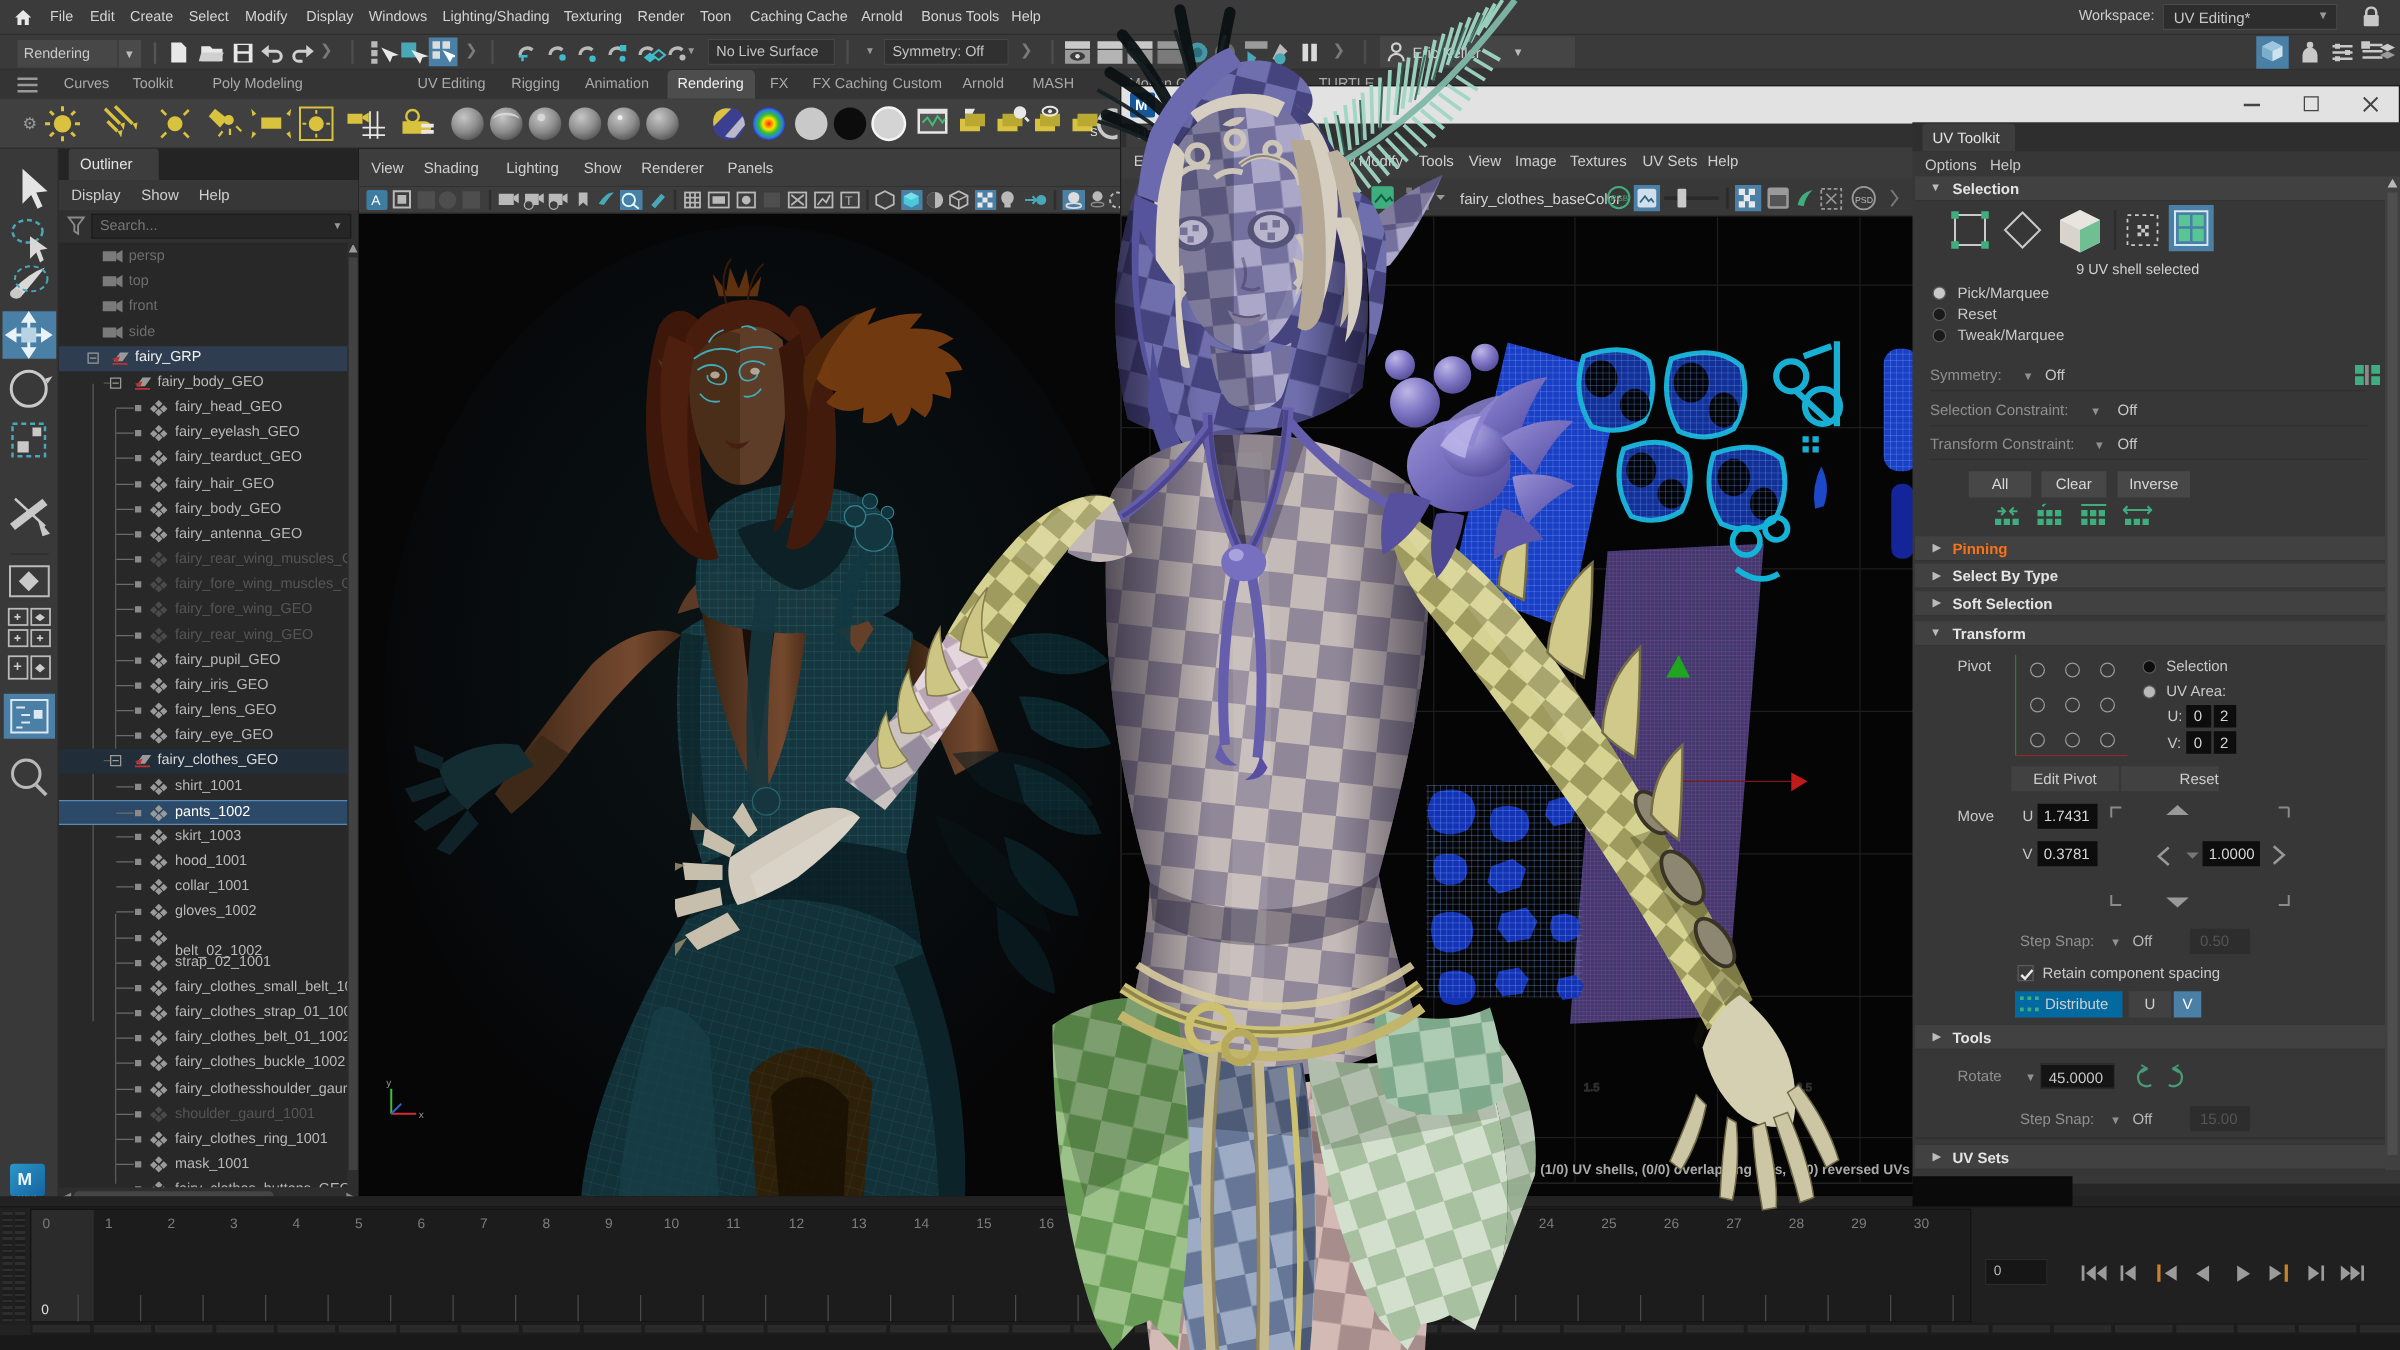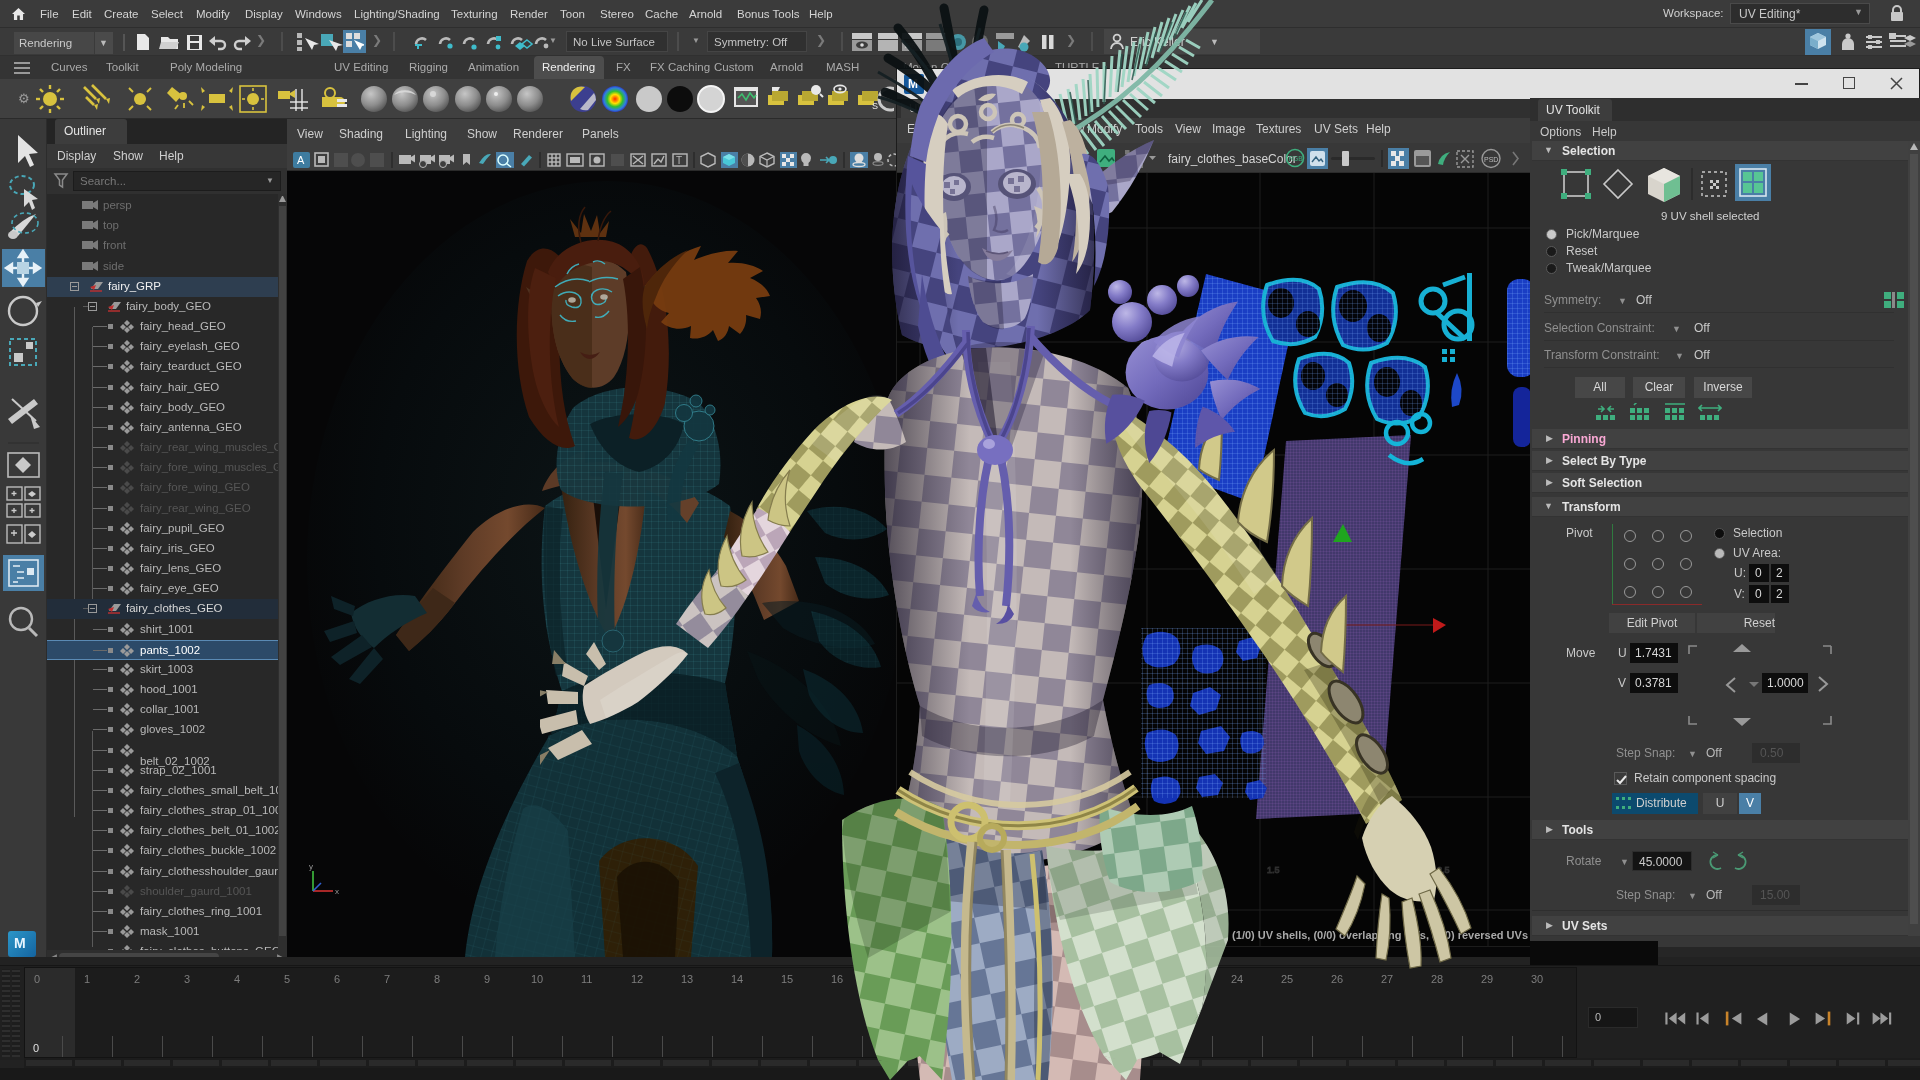--- a/index.html
+++ b/index.html
@@ -20,21 +20,21 @@
     <span class="txt" style="left:72px;top:8px;">Edit</span>
     <span class="txt" style="left:104px;top:8px;">Create</span>
     <span class="txt" style="left:151px;top:8px;">Select</span>
     <span class="txt" style="left:196px;top:8px;">Modify</span>
     <span class="txt" style="left:245px;top:8px;">Display</span>
     <span class="txt" style="left:295px;top:8px;">Windows</span>
     <span class="txt" style="left:354px;top:8px;">Lighting/Shading</span>
     <span class="txt" style="left:451px;top:8px;">Texturing</span>
     <span class="txt" style="left:510px;top:8px;">Render</span>
     <span class="txt" style="left:560px;top:8px;">Toon</span>
-    <span class="txt" style="left:600px;top:8px;">Stereo</span>
+    <span class="txt" style="left:600px;top:8px;">Caching</span>
     <span class="txt" style="left:645px;top:8px;">Cache</span>
     <span class="txt" style="left:689px;top:8px;">Arnold</span>
     <span class="txt" style="left:737px;top:8px;">Bonus Tools</span>
     <span class="txt" style="left:809px;top:8px;">Help</span>
     <span class="txt" style="left:1663px;top:7px;color:#cfcfcf;">Workspace:</span>
     <div class="abs" style="left:1730px;top:3px;width:140px;height:21px;background:#2d2d2d;border:1px solid #4a4a4a;">
       <span class="txt" style="left:8px;top:3px;color:#c8c8c8;font-size:12px;">UV Editing*</span>
       <span class="txt" style="right:6px;top:3px;color:#999;font-size:9px;">▼</span>
     </div>
     <svg class="abs" style="left:1890px;top:5px;" width="14" height="17" viewBox="0 0 14 17">
@@ -1583,21 +1583,21 @@
           <rect x="2" y="12" width="5" height="5"></rect>
           <rect x="9" y="12" width="5" height="5"></rect>
           <rect x="16" y="12" width="5" height="5"></rect>
         </g>
   <g stroke="#3fae7e" stroke-width="1.6" fill="none">
           <path d="M2 5 h20 m-18 -3 l-3 3 l3 3 m16 -6 l3 3 l-3 3"></path>
         </g>
 </svg>
   <div class="abs" style="left:2px;top:331px;width:376px;height:20px;background:#414141;border-bottom:1px solid #333;">
         <span class="txt" style="left:14px;top:4px;font-size:9px;color:#bbb;">▶</span>
-        <span class="txt" style="left:30px;top:3px;font-weight:bold;color:#f9a8d4;">Pinning</span>
+        <span class="txt" style="left:30px;top:3px;font-weight:bold;color:#f97316;">Pinning</span>
       </div>
   <div class="abs" style="left:2px;top:353px;width:376px;height:20px;background:#414141;border-bottom:1px solid #333;">
         <span class="txt" style="left:14px;top:4px;font-size:9px;color:#bbb;">▶</span>
         <span class="txt" style="left:30px;top:3px;font-weight:bold;color:#e4e4e4;">Select By Type</span>
       </div>
   <div class="abs" style="left:2px;top:375px;width:376px;height:20px;background:#414141;border-bottom:1px solid #333;">
         <span class="txt" style="left:14px;top:4px;font-size:9px;color:#bbb;">▶</span>
         <span class="txt" style="left:30px;top:3px;font-weight:bold;color:#e4e4e4;">Soft Selection</span>
       </div>
   <div class="abs" style="left:2px;top:399px;width:376px;height:20px;background:#414141;border-bottom:1px solid #333;">
@@ -1666,21 +1666,21 @@
   <span class="txt" style="left:86px;top:648px;color:#909090;">Step Snap:</span>
   <span class="txt" style="left:158px;top:651px;font-size:9px;color:#909090;">▼</span>
   <span class="txt" style="left:176px;top:648px;color:#b9b9b9;">Off</span>
   <div class="abs" style="left:222px;top:645px;width:48px;height:20px;background:#2d2d2d;">
         <span class="txt" style="left:8px;top:3px;color:#555;">0.50</span>
       </div>
   <div class="abs" style="left:84px;top:674px;width:13px;height:13px;background:#3a3a3a;border:1px solid #5a5a5a;"><svg width="13" height="13" viewBox="0 0 13 13">
           <path d="M2 7 l3 3 l6 -7" stroke="#e8e8e8" stroke-width="2" fill="none"></path>
         </svg></div>
   <span class="txt" style="left:104px;top:673px;">Retain component spacing</span>
-  <div class="abs" style="left:82px;top:695px;width:86px;height:21px;background:#0c4a6e;">
+  <div class="abs" style="left:82px;top:695px;width:86px;height:21px;background:#0369a1;">
         <svg class="abs" style="left:4px;top:4px;" width="16" height="13" viewBox="0 0 16 13">
           <g fill="#3fae7e">
             <rect x="0" y="0" width="3" height="3"></rect>
             <rect x="6" y="0" width="3" height="3"></rect>
             <rect x="12" y="0" width="3" height="3"></rect>
             <rect x="0" y="9" width="3" height="3"></rect>
             <rect x="6" y="9" width="3" height="3"></rect>
             <rect x="12" y="9" width="3" height="3"></rect>
           </g>
         </svg>

